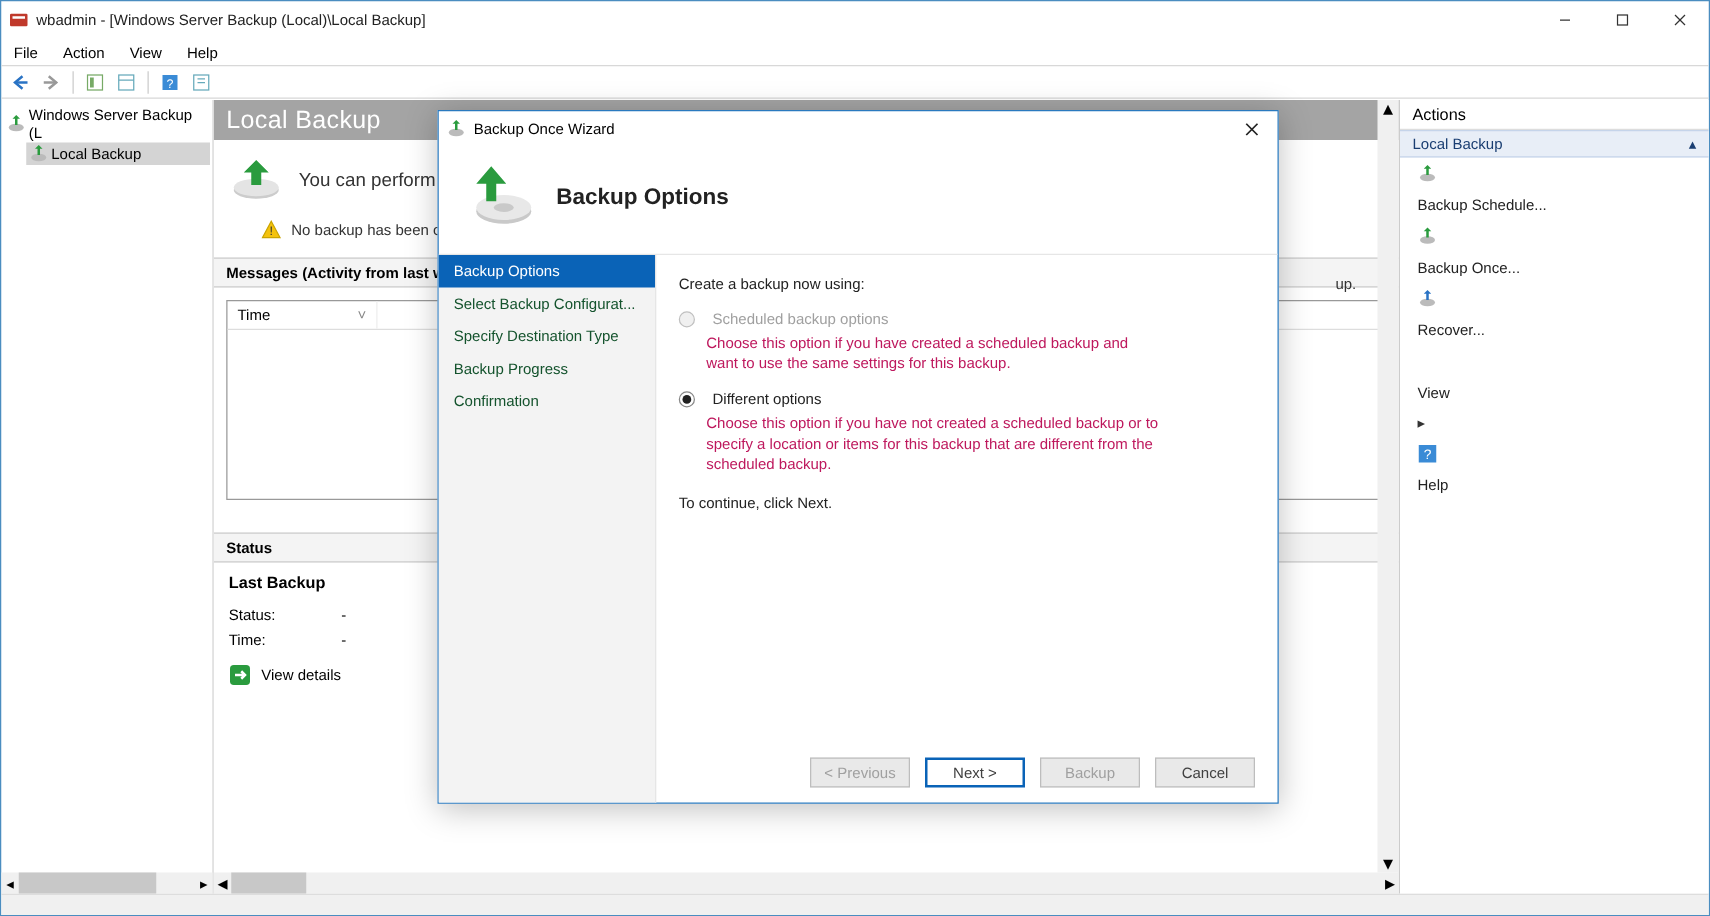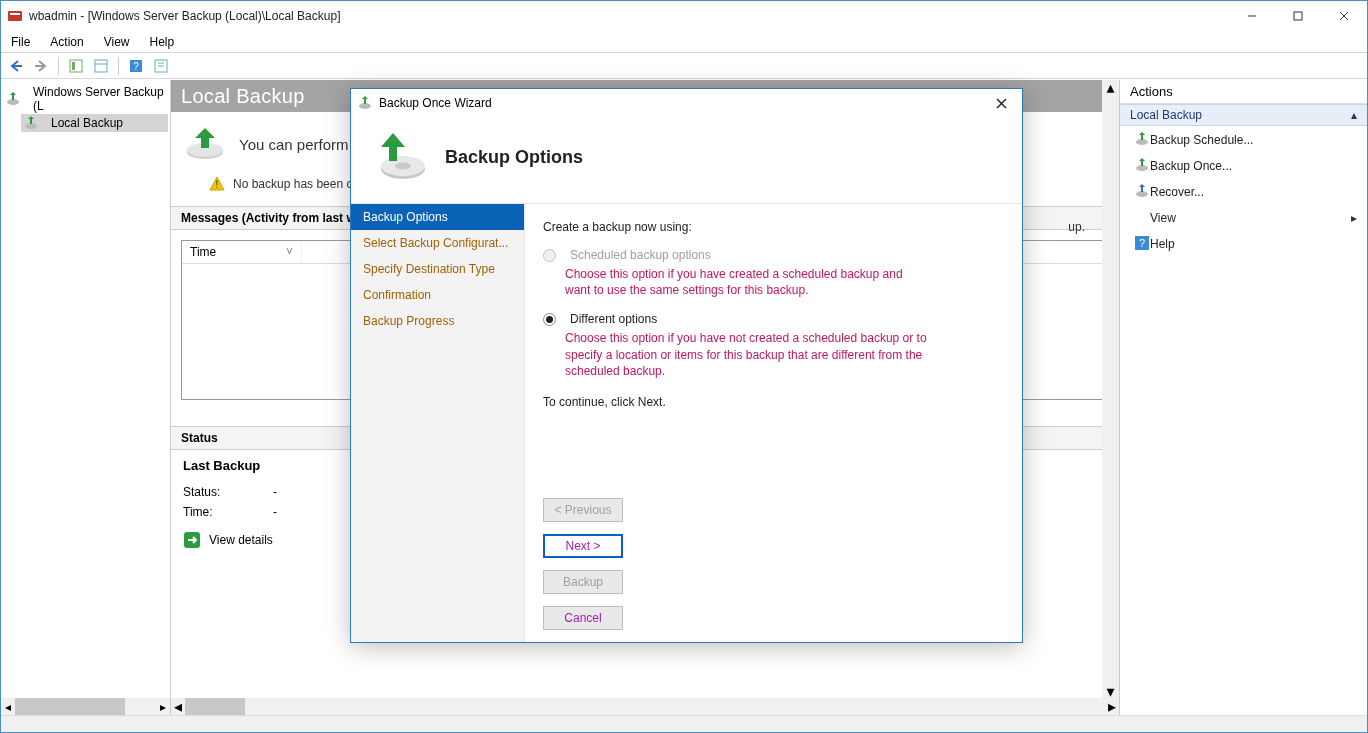--- a/index.html
+++ b/index.html
@@ -19,21 +19,21 @@
   .menubar .menu-item { padding:0 10px; display:flex; align-items:center; color:#000000; }
 
   
   .toolbar { height:26px; border-bottom:1px solid #d8d8d8; display:flex; align-items:center; padding:0 4px; gap:3px; }
   .toolbar .tb-btn { width:22px; height:22px; display:flex; align-items:center; justify-content:center; border:1px solid transparent; }
   .toolbar .tb-sep { width:1px; height:18px; background:#ccc; margin:0 3px; }
 
   
   .content { position:absolute; top:79px; bottom:17px; left:0; right:0; display:flex; }
   .tree-pane { width:170px; border-right:1px solid #ccc; position:relative; padding:4px 2px; font-size:12px; }
-  .tree-pane .tree-node { display:flex; align-items:center; padding:1px 2px; gap:12px;}
+  .tree-pane .tree-node { display:flex; align-items:center; padding:1px 2px; gap:2px;}
   .tree-pane .tree-node.selected { background:#d4d4d4; }
   .tree-pane .tree-child { margin-left:18px; }
   .scroll-h { position:absolute; bottom:0; left:0; right:0; height:17px; background:#f0f0f0; display:flex; }
   .scroll-h .thumb { background:#c8c8c8; height:100%; }
 
   .center-pane { flex:1; position:relative; background:#fff; border-right:1px solid #ccc;}
   .center-inner { position:absolute; inset:0; overflow:hidden; }
   .lb-header { background:#a4a4a4; height:32px; display:flex; align-items:center; padding-left:10px; color:#fff; font-size:20px; font-weight:300; letter-spacing:0.3px; }
   .lb-sub { display:flex; align-items:center; padding:14px 12px; gap:12px; font-size:15px; color:#333;}
   .alert-row { display:flex; align-items:center; gap:8px; padding:0 14px 14px 38px; font-size:12px; color:#333;}
@@ -43,49 +43,49 @@
   .list-col { padding:4px 8px; border-right:1px solid #eee; display:flex; align-items:center; gap:6px;}
   .status-block { padding:8px 12px; font-size:12px;}
   .status-block .bold { font-weight:600; margin-bottom:12px; font-size:13px;}
   .status-row { display:flex; gap:30px; margin:6px 0;}
   .status-row .k { width:60px; }
   .view-details { display:flex; align-items:center; gap:8px; margin-top:12px;}
 
   .actions-pane { width:247px; background:#fff; font-size:12px; display:flex; flex-direction:column; }
   .actions-title { padding:4px 10px; font-size:13px; border-bottom:1px solid #ddd;}
   .actions-section { background:#e8eef7; border-top:1px solid #c5d4ea; border-bottom:1px solid #c5d4ea; padding:3px 10px; font-size:12px; color:#1a3e72; display:flex; justify-content:space-between; align-items:center;}
-  .action-item { display:flex; align-items:flex-end; padding:5px 10px 5px 14px; color:#222;}
+  .action-item { display:flex; align-items:flex-start; gap:10px; padding:5px 10px 5px 14px; color:#222;flex-direction:column;}
   .action-item .action-icon { width:16px; height:16px; display:flex; align-items:center; justify-content:center;}
   .action-chevron { color:#333; }
 
   
   .statusbar { position:absolute; bottom:0; left:0; right:0; height:17px; background:#f0f0f0; border-top:1px solid #ddd;}
 
   
   .wizard { position:absolute; left:349px; top:87px; width:673px; height:555px; background:#fff; border:1px solid #2a7abf; box-shadow:0 4px 24px rgba(0,0,0,0.25); display:flex; flex-direction:column;}
   .wiz-title { height:28px; display:flex; align-items:center; padding:0 6px; font-size:12px;}
   .wiz-title .spacer{flex:1;}
   .wiz-title .close { width:30px; height:22px; display:flex; align-items:center; justify-content:center; color:#222;}
   .wiz-head { display:flex; align-items:center; gap:14px; padding:12px 16px 18px 16px;}
   .wiz-head .hicon { width:64px; height:56px; display:flex; align-items:center; justify-content:center;}
   .wiz-head h2 { margin:0; font-size:18px; font-weight:600; color:#222;}
   .wiz-body { flex:1; display:flex; border-top:1px solid #e6e6e6;}
   .wiz-steps { width:174px; background:#f3f3f3; padding-top:0; border-right:1px solid #e6e6e6; font-size:12px;}
-  .wiz-step { padding:6px 12px; color:#a16207;}
+  .wiz-step { padding:6px 12px; color:#14532d;}
   .wiz-step.active { background:#0a63b7; color:#fff;}
   .wiz-content { flex:1; padding:16px 18px; font-size:12px; color:#222; position:relative;}
   .wiz-content .intro { margin-bottom:14px;}
   .opt { display:flex; align-items:center; gap:14px; margin:4px 0;}
   .opt .radio { width:13px; height:13px; border:1px solid #888; border-radius:50%; display:flex; align-items:center; justify-content:center; background:#fff;}
   .opt .radio.checked::after { content:""; width:7px; height:7px; background:#222; border-radius:50%;}
   .opt.disabled { color:#a0a0a0;}
   .opt.disabled .radio { border-color:#c0c0c0; background:#f0f0f0;}
   .opt-desc { margin:2px 0 14px 22px; color:#be185d; line-height:1.35;}
-  .wiz-buttons { position:absolute; left:0; right:0; bottom:0; padding:12px 18px; display:flex; justify-content:flex-end; gap:12px;flex-direction:column;}
-  .wbtn { width:80px; height:24px; border:1px solid #bdbdbd; background:#e9e9e9; font-size:12px; display:flex; align-items:center; justify-content:center; color:#a21caf;}
+  .wiz-buttons { position:absolute; left:0; right:0; bottom:0; padding:12px 18px; display:flex; justify-content:flex-end; gap:12px;}
+  .wbtn { width:80px; height:24px; border:1px solid #bdbdbd; background:#e9e9e9; font-size:12px; display:flex; align-items:center; justify-content:center; color:#404040;}
   .wbtn.primary { border:2px solid #0a63b7; background:#fff;}
   .wbtn.disabled { color:#a0a0a0;}
 
   
   svg { display:block; }
 </style>
 </head>
 <body>
 
 <div class="titlebar">
@@ -347,22 +347,22 @@
           <path d="M14 18 L26 4 L38 18 L30 18 L30 32 L22 32 L22 18 Z" fill="#2a9b3e"></path>
         </svg>
     </span>
     <h2>Backup Options</h2>
   </div>
   <div class="wiz-body">
     <div class="wiz-steps">
       <div class="wiz-step active">Backup Options</div>
       <div class="wiz-step">Select Backup Configurat...</div>
       <div class="wiz-step">Specify Destination Type</div>
+      <div class="wiz-step">Backup Progress</div>
       <div class="wiz-step">Confirmation</div>
-      <div class="wiz-step">Backup Progress</div>
     </div>
     <div class="wiz-content">
       <div class="intro">Create a backup now using:</div>
 
       <div class="opt disabled">
         <span class="radio"></span>
         <span>Scheduled backup options</span>
       </div>
       <div class="opt-desc" style="max-width:360px;">Choose this option if you have created a scheduled backup and want to use the same settings for this backup.</div>
 

